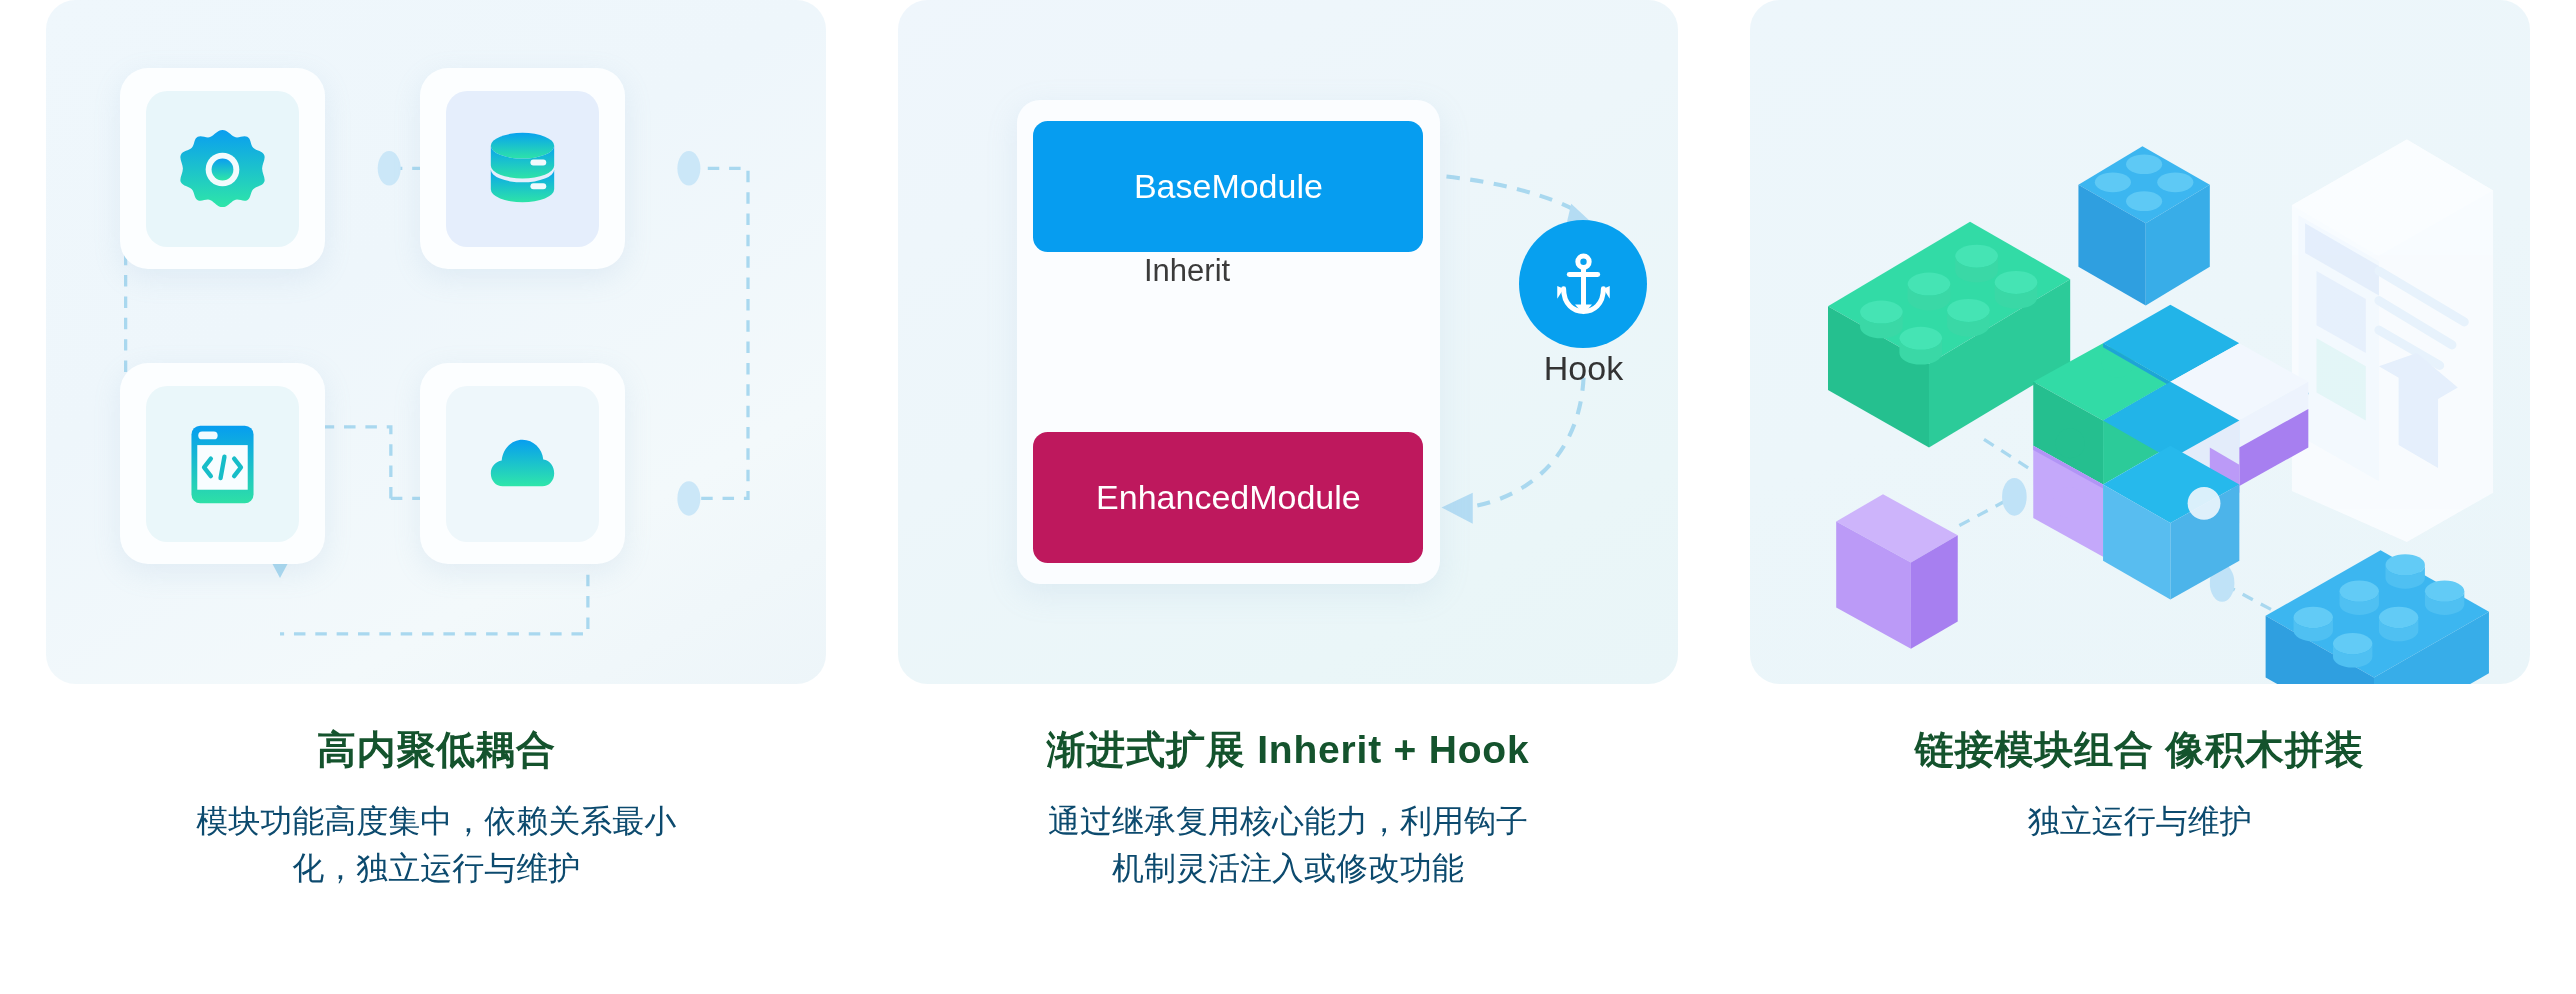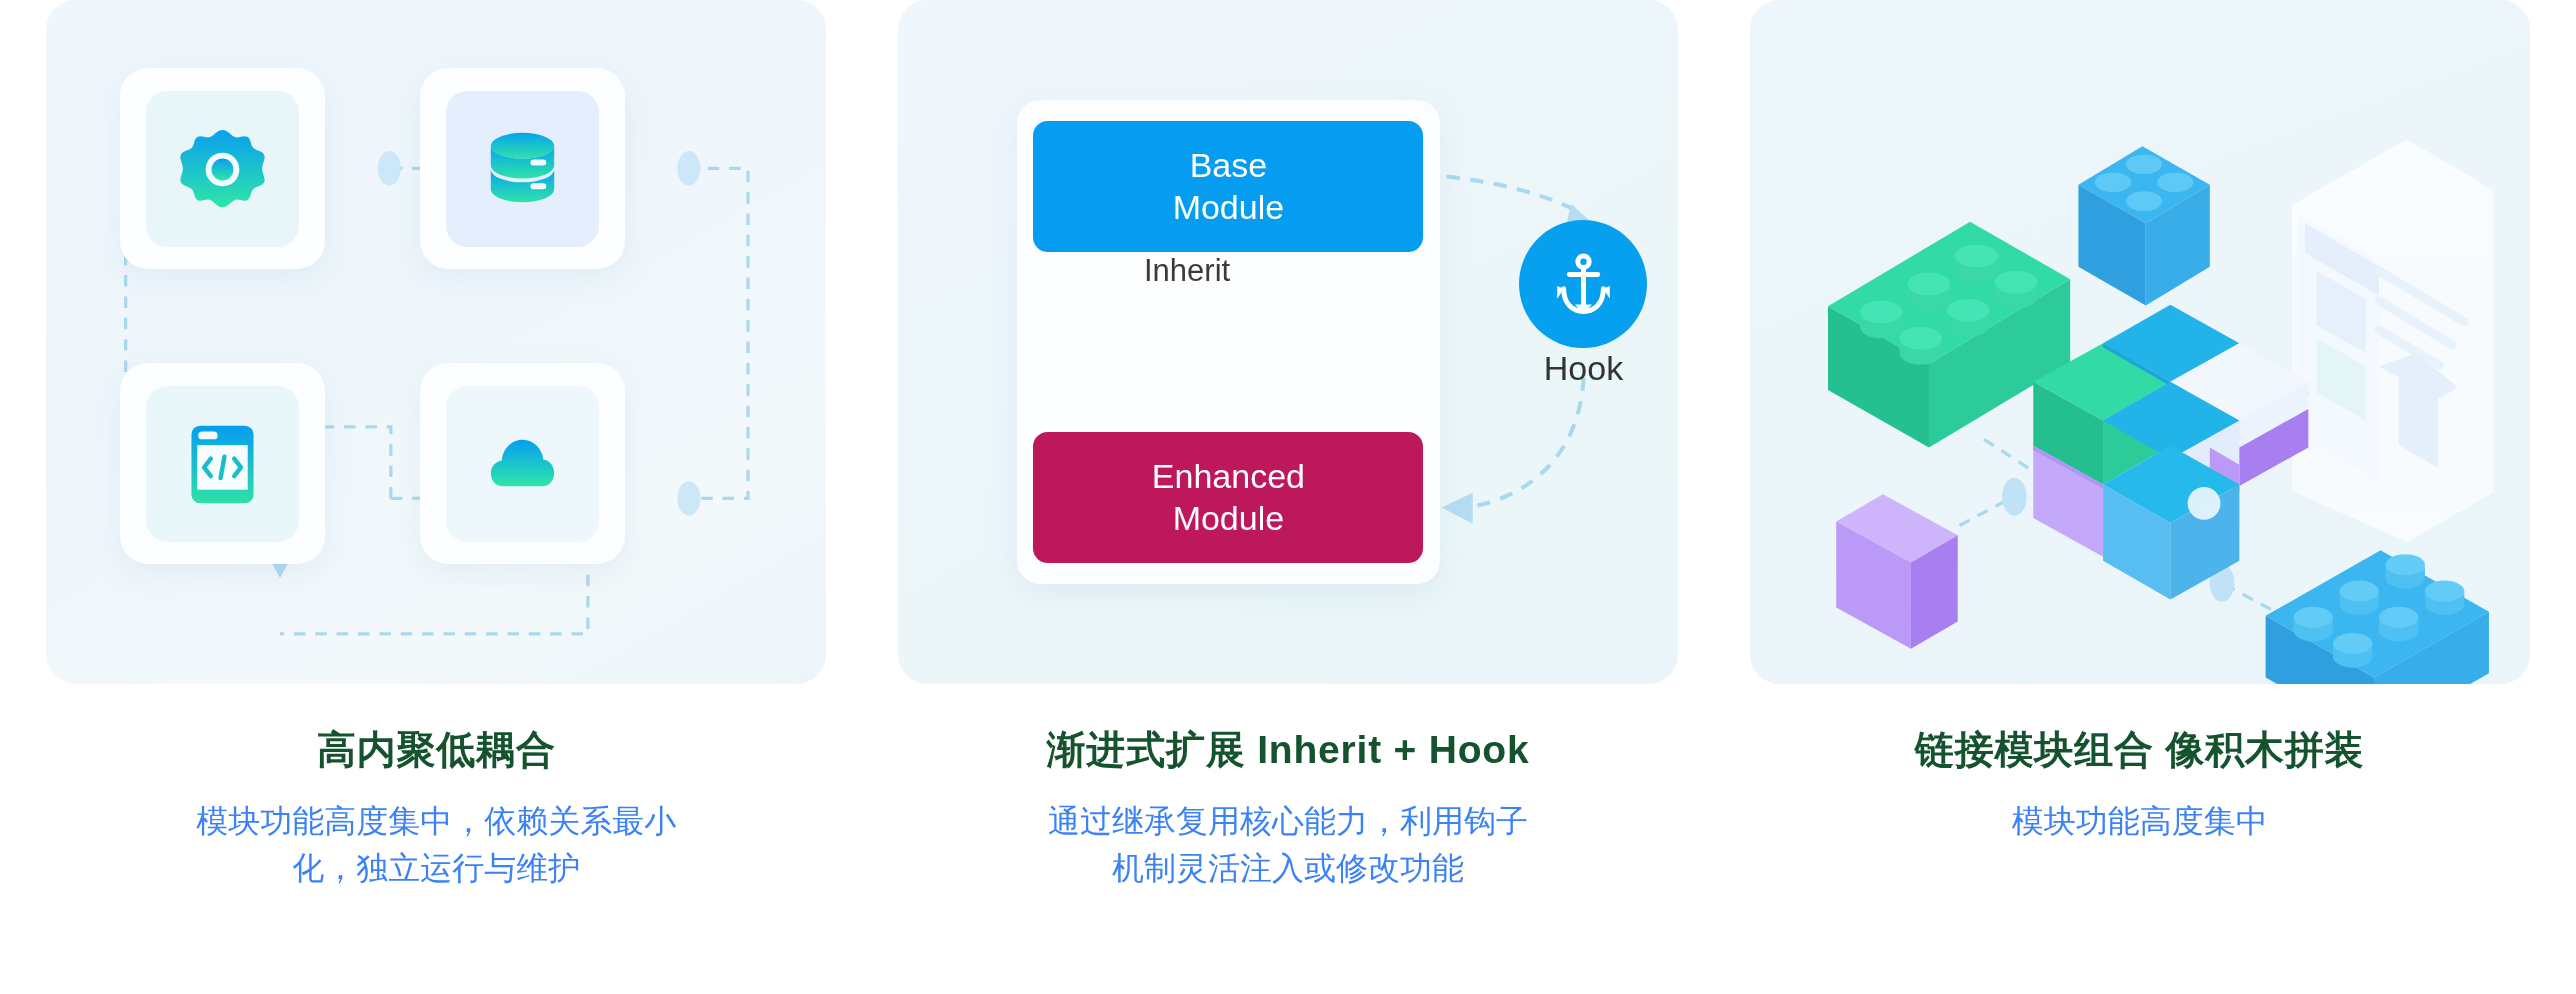--- a/index.html
+++ b/index.html
@@ -69,21 +69,21 @@
     position:absolute;left:119px;top:100px;
     width:423px;height:484px;
     background:#fbfdff;
     border-radius:23px;
     box-shadow:0 9.9px 31px rgba(150,185,215,.17);
   }
   .modbox{
     position:absolute;left:16.4px;
     width:390px;height:131px;
     border-radius:14.8px;
-    display:flex;flex-direction:column;
+    display:flex;flex-direction:row;
     align-items:center;justify-content:center;
     color:#ffffff;font-size:34px;line-height:1.22;
     font-weight:400;text-align:center;
   }
   .modbox.base{top:21.3px;background:#069df0;}
   .modbox.enh{top:332px;background:#be185d;}
   .inherit-label{
     position:absolute;left:246px;top:253px;
     font-size:31px;color:#3b3b3b;
   }
@@ -99,21 +99,21 @@
   }
 
   
   .title{
     margin-top:39px;
     font-size:39px;font-weight:bold;color:#14532d;
     letter-spacing:0.8px;text-align:center;
   }
   .desc{
     margin-top:21.3px;
-    font-size:32px;color:#3b82f6;line-height:1.45;
+    font-size:32px;color:#0c4a6e;line-height:1.45;
     text-align:center;max-width:706px;
   }
   .desc .ln{display:block;}
 </style>
 </head>
 <body>
 
 <div class="board">
 
   <div class="feature">
@@ -405,18 +405,18 @@
             <path d="M710 784 a24 13 0 0 0 48 0 v16 a24 13 0 0 1 -48 0z"></path>
             <path d="M766 752 a24 13 0 0 0 48 0 v16 a24 13 0 0 1 -48 0z"></path>
             <path d="M822 720 a24 13 0 0 0 48 0 v16 a24 13 0 0 1 -48 0z"></path>
           </g>
         </g>
       </svg>
     </div>
 
     <div class="title">链接模块组合 像积木拼装</div>
     <div class="desc">
-      <span class="ln">模块功能高度集中</span>
+      <span class="ln">独立运行与维护</span>
     </div>
   </div>
 
 </div>
 
 
 </body></html>

